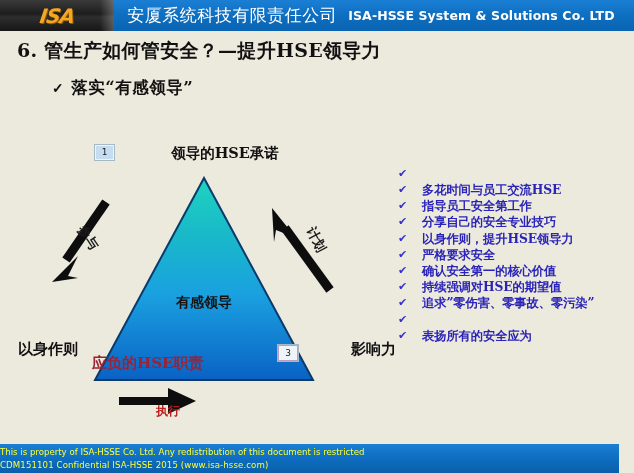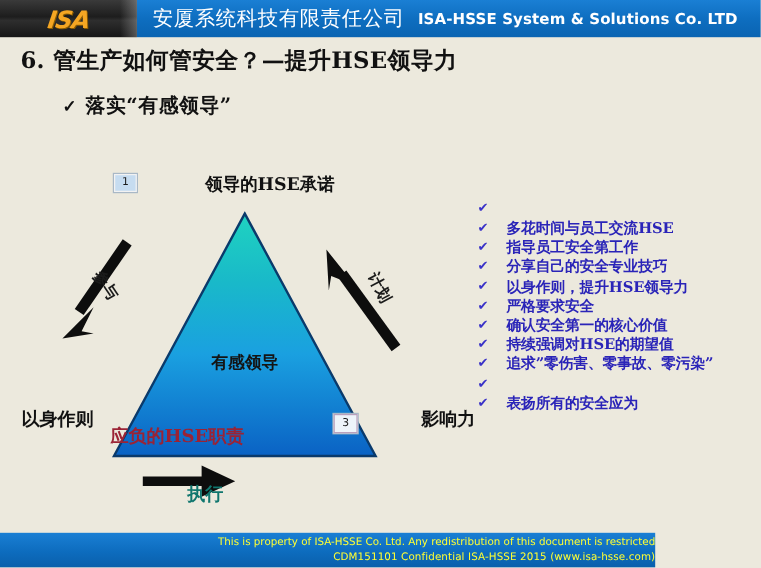--- a/index.html
+++ b/index.html
@@ -102,42 +102,42 @@
     font-size:15px;font-weight:bold;color:#111;
     font-family:"DejaVu Serif","Liberation Serif",serif;white-space:nowrap;
   }
   .side-right-lbl{
     position:absolute;left:331px;top:208px;
     font-size:15px;font-weight:bold;color:#111;
     font-family:Liberation Sans, sans-serif;white-space:nowrap;margin-left:20px;
   }
   .bottom-lbl{
     position:absolute;left:156px;top:271px;
-    font-size:15px;font-weight:bold;color:#0f766e;
+    font-size:12px;font-weight:bold;color:#b91c1c;
     font-family:"DejaVu Serif","Liberation Serif",serif;white-space:nowrap;
   }
 
   
   .bullets{position:absolute;left:398px;top:166px;width:234px;}
   .bullet{display:flex;align-items:flex-start;margin-bottom:1px;}
   .bullet .tick{
     color:#3a32c8;font-size:11px;line-height:15px;width:24px;flex:0 0 24px;text-align:left;
     font-family:"DejaVu Sans",sans-serif;
   }
   .bullet .btxt{
     color:#2a24b8;font-size:12.3px;line-height:15.2px;font-weight:bold;
     font-family:"DejaVu Serif","Liberation Serif",serif;
     letter-spacing:-.1px;
   }
 
   
   .footer{
-    position:absolute;left:0;bottom:0;width:546px;height:29px;
+    position:absolute;left:0;bottom:0;width:619px;height:29px;
     background:linear-gradient(180deg,#1a7fd4 0%,#0d6cbe 55%,#0a5fab 100%);
-    display:flex;flex-direction:column;align-items:flex-end;justify-content:center;
+    display:flex;flex-direction:column;align-items:flex-start;justify-content:center;
   }
   .footer div{color:#ffff33;font-size:8.6px;line-height:12.5px;font-weight:normal;
     font-family:"DejaVu Sans","Liberation Sans",sans-serif;white-space:nowrap;}
   .footer .l2{letter-spacing:.1px;}
 </style>
 </head>
 <body>
 
 <div class="slide">
 

